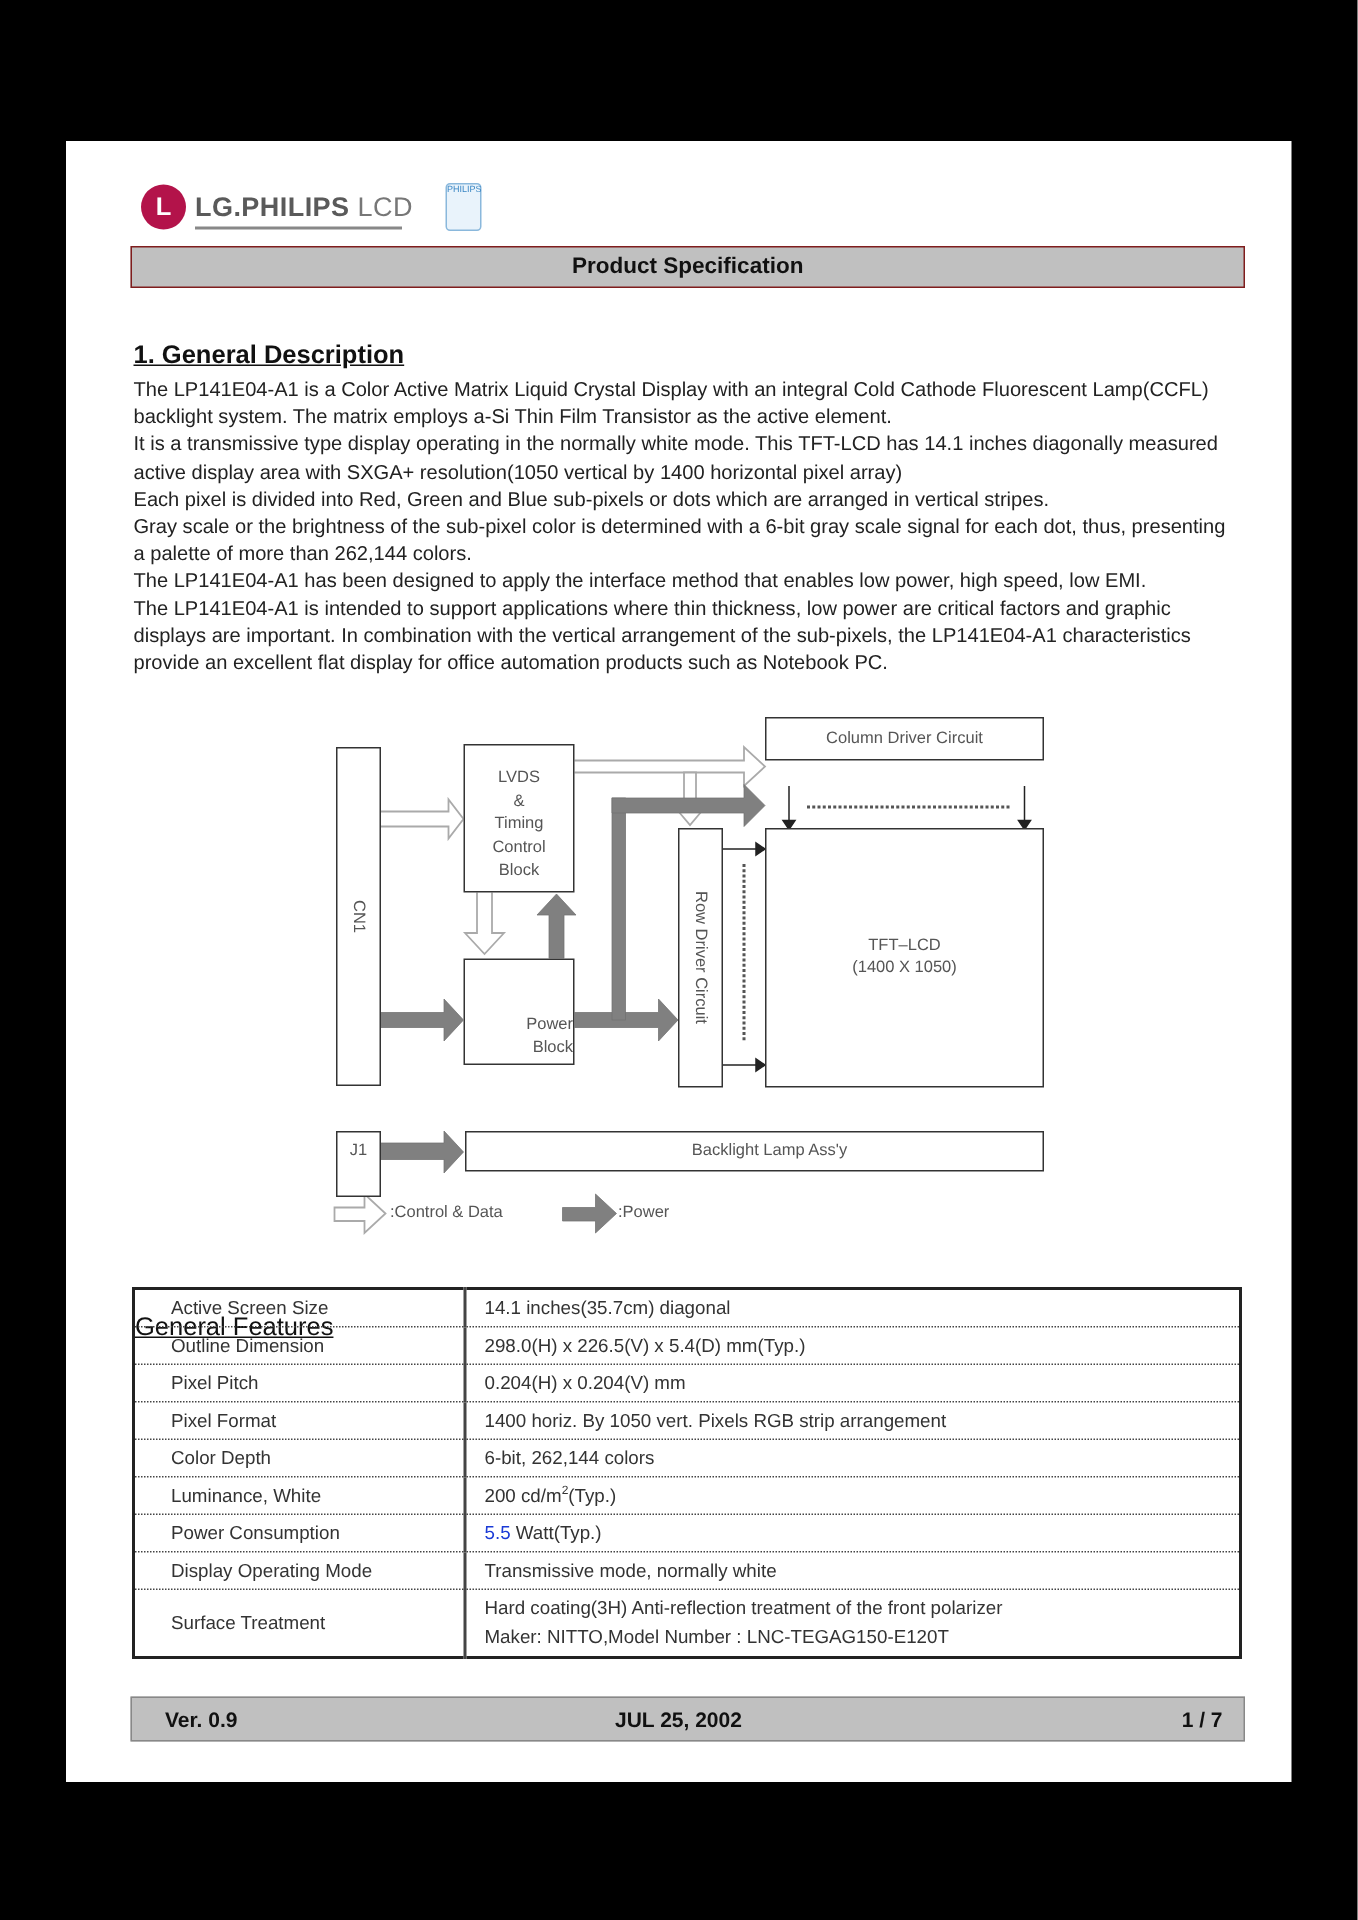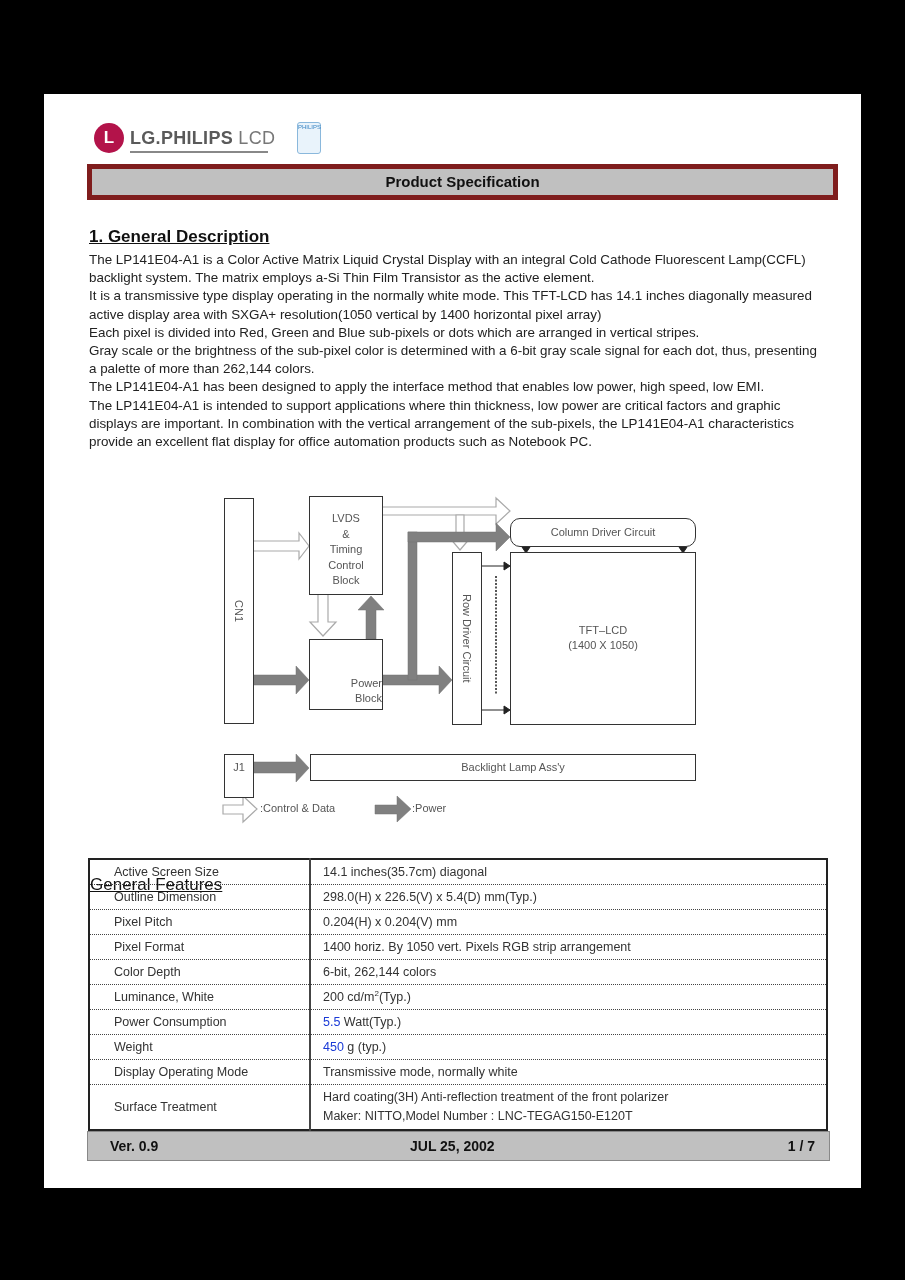--- a/index.html
+++ b/index.html
@@ -22,21 +22,21 @@
     white-space: nowrap;
   }
   .logo-text .lcd { font-weight: normal; color: #777; }
   .logo-underline { position: absolute; left: 36px; top: 29px; width: 138px; height: 2px; background: #888; }
   .philips-badge {
     position: absolute; left: 203px; top: 0; width: 22px; height: 30px; border: 1px solid #8ab8dc; border-radius: 3px;
     background: #e9f3fb; color: #3a86c4; font-size: 6px; text-align: center; line-height: 8px;
   }
   .hdr-right { right: 35px; top: 30px; text-align: right; font-size: 13.5px; line-height: 18px; color: #222; }
   .title-bar {
-    left: 43px; top: 70px; width: 741px; height: 26px; background: #c0c0c0; border: 5px solid #7f1d1d;
+    left: 43px; top: 70px; width: 741px; height: 26px; background: #c0c0c0; border: 1px solid #7f1d1d;
     text-align: center; line-height: 26px; font-weight: bold; font-size: 15px; color: #111;
   }
   
   .h1 { left: 45px; top: 133px; font-size: 17px; font-weight: bold; text-decoration: underline; color: #111; }
   .para { left: 45px; top: 157px; width: 735px; font-size: 13.4px; line-height: 18.2px; color: #222; }
   .para p { margin: 0; }
   
   .diagram { left: 0; top: 0; width: 817px; height: 1094px; pointer-events: none; }
   .diagram .box { position: absolute; border: 1.2px solid #333; background: #fff; color: #555; font-size: 11px; text-align: center; box-sizing: border-box; pointer-events: auto; }
   .vtext { writing-mode: vertical-rl; display: flex; align-items: center; justify-content: center; }
@@ -147,21 +147,21 @@
 
     <div class="box" style="left:265px;top:545px;width:74px;height:71px;padding-top:36px;line-height:15px;text-align:right;">
       <div>Power</div>
       <div>Block</div>
     </div>
 
     <div class="box vtext" style="left:408px;top:458px;width:30px;height:173px;">
       <span style="writing-mode:vertical-rl;">Row Driver Circuit</span>
     </div>
 
-    <div class="box" style="left:466px;top:424px;width:186px;height:29px;line-height:27px;border-radius:10px;">
+    <div class="box" style="left:466px;top:384px;width:186px;height:29px;line-height:27px;">
       <span>Column Driver Circuit</span>
     </div>
 
     <div class="box" style="left:466px;top:458px;width:186px;height:173px;padding-top:70px;line-height:15px;">
       <div>TFT–LCD</div>
       <div>(1400 X 1050)</div>
     </div>
 
     <div class="box" style="left:180px;top:660px;width:30px;height:44px;line-height:25px;">
       <span>J1</span>
@@ -200,24 +200,20 @@
     </tr>
     <tr>
       <td class="lbl">Luminance, White</td>
       <td><span>200 cd/m</span><sup style="font-size:8px">2</sup><span>(Typ.)</span></td>
     </tr>
     <tr>
       <td class="lbl">Power Consumption</td>
       <td><span class="blue">5.5</span><span> Watt(Typ.)</span></td>
     </tr>
     <tr>
-      <td class="lbl">Weight</td>
-      <td><span class="blue">450</span><span> g (typ.)</span></td>
-    </tr>
-    <tr>
       <td class="lbl">Display Operating Mode</td>
       <td>Transmissive mode, normally white</td>
     </tr>
     <tr>
       <td class="lbl">Surface Treatment</td>
       <td style="line-height:19px;">
         <div>Hard coating(3H) Anti-reflection treatment of the front polarizer</div>
         <div>Maker: NITTO,Model Number : LNC-TEGAG150-E120T</div>
       </td>
     </tr>

